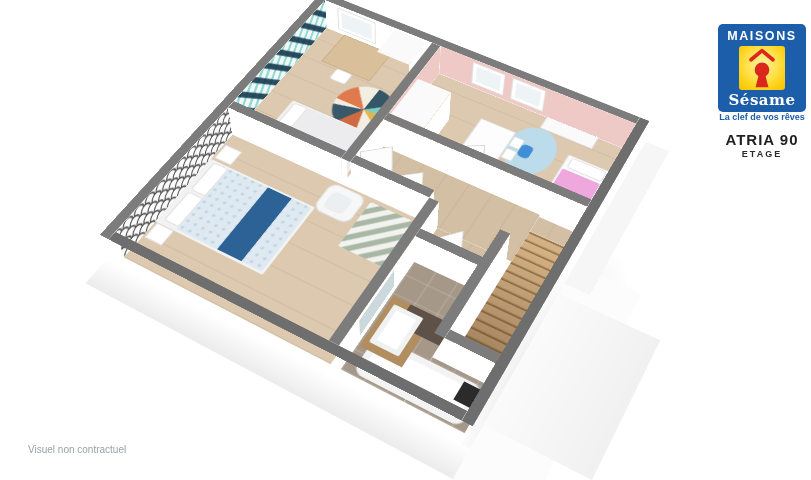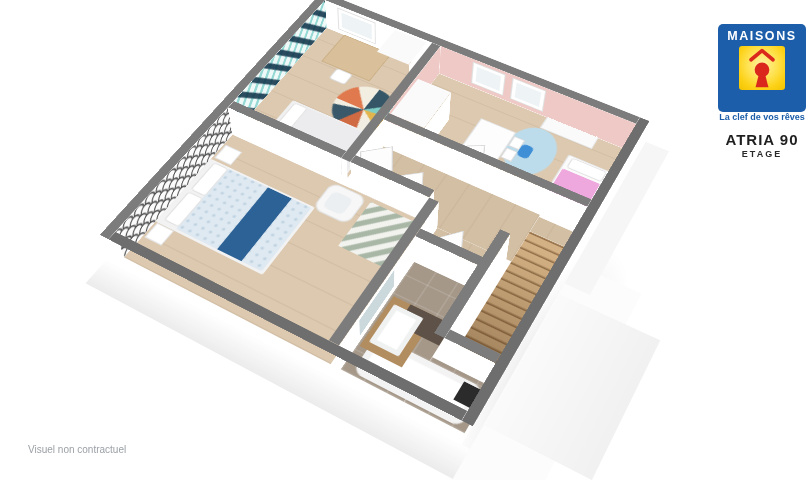--- a/index.html
+++ b/index.html
@@ -204,20 +204,21 @@
 
   <div id="logo" class="abs">
     <div class="m">MAISONS</div>
     <div class="ybox">
       <svg width="46" height="44" viewBox="0 0 48 48">
         <path d="M12 15 L24 5 L36 15" fill="none" stroke="#da291c" stroke-width="4" stroke-linecap="round" stroke-linejoin="round"></path>
         <circle cx="24" cy="26" r="8" fill="#da291c"></circle>
         <path d="M20.5 31 L17 45 L31 45 L27.5 31 Z" fill="#da291c"></path>
       </svg>
     </div>
+    <div class="s">Sésame</div>
   </div>
   <div id="tagline" class="abs">La clef de vos rêves</div>
   <div id="model" class="abs">
     <div class="n">ATRIA 90</div>
     <div class="f">ETAGE</div>
   </div>
   <div id="disclaimer" class="abs">Visuel non contractuel</div>
 
 </div>
 

